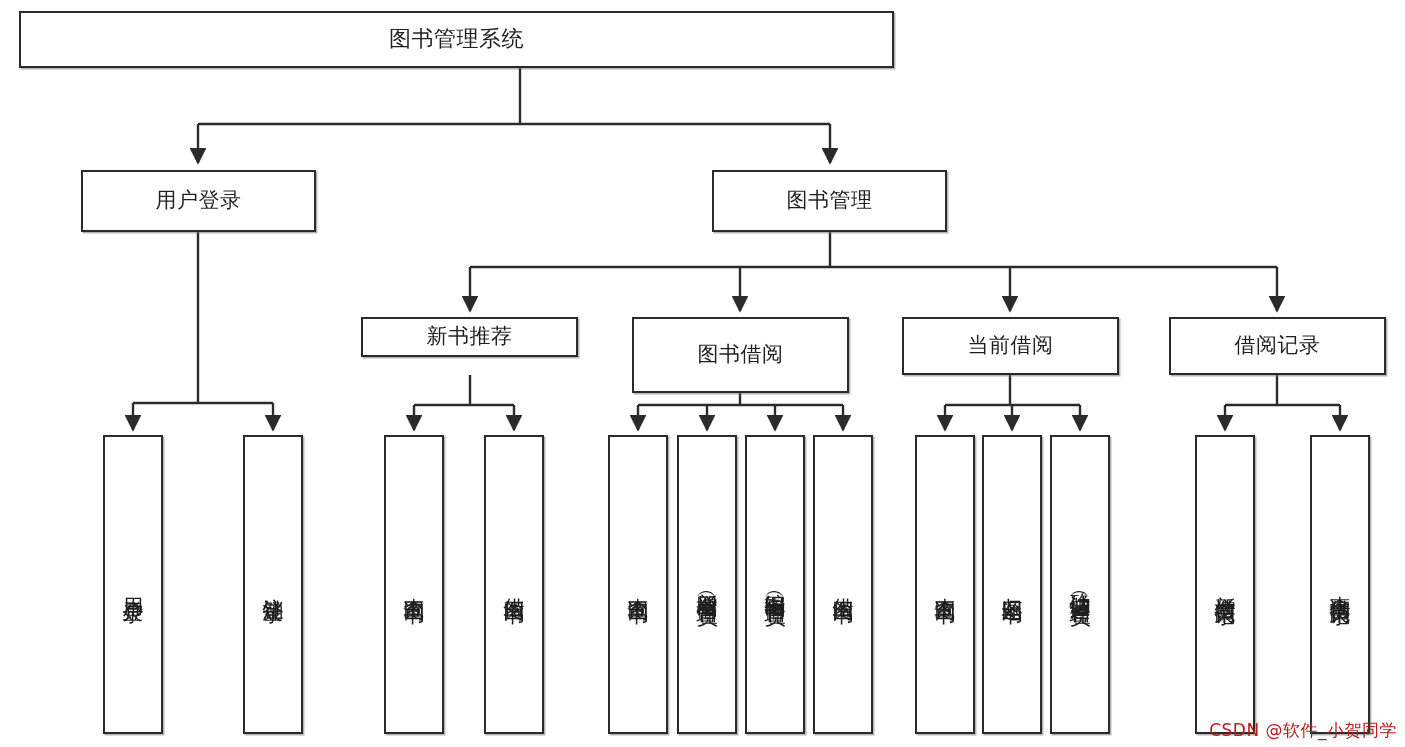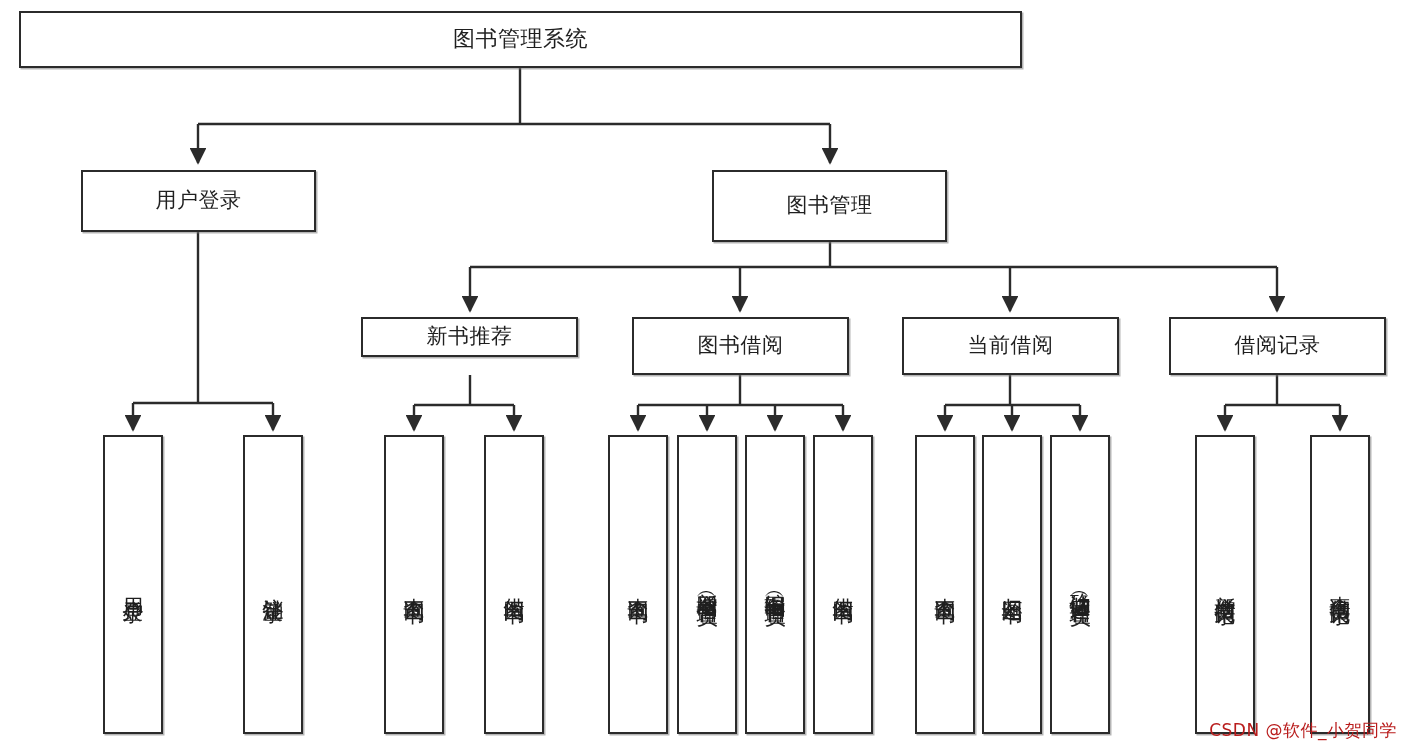--- a/index.html
+++ b/index.html
@@ -126,37 +126,37 @@
       <path d="M 1012 405 L 1012 430" marker-end="url(#arrow)"></path>
       <path d="M 1080 405 L 1080 430" marker-end="url(#arrow)"></path>
 
       <path d="M 1277 375 L 1277 405"></path>
       <path d="M 1225 405 L 1340 405"></path>
       <path d="M 1225 405 L 1225 430" marker-end="url(#arrow)"></path>
       <path d="M 1340 405 L 1340 430" marker-end="url(#arrow)"></path>
     </g>
   </svg>
 
-  <div class="node horiz root" style="left:19px; top:11px; width:1003px; height:57px;">
+  <div class="node horiz root" style="left:19px; top:11px; width:875px; height:57px;">
     <span class="node-label">图书管理系统</span>
   </div>
 
   <div class="node horiz" style="left:81px; top:170px; width:235px; height:62px;">
     <span class="node-label">用户登录</span>
   </div>
 
-  <div class="node horiz" style="left:712px; top:170px; width:235px; height:72px;">
+  <div class="node horiz" style="left:712px; top:170px; width:235px; height:62px;">
     <span class="node-label">图书管理</span>
   </div>
 
   <div class="node horiz" style="left:361px; top:317px; width:217px; height:40px;">
     <span class="node-label">新书推荐</span>
   </div>
 
-  <div class="node horiz" style="left:632px; top:317px; width:217px; height:58px;">
+  <div class="node horiz" style="left:632px; top:317px; width:217px; height:76px;">
     <span class="node-label">图书借阅</span>
   </div>
 
   <div class="node horiz" style="left:1169px; top:317px; width:217px; height:58px;">
     <span class="node-label">借阅记录</span>
   </div>
 
   <div class="node horiz" style="left:902px; top:317px; width:217px; height:58px;">
     <span class="node-label">当前借阅</span>
   </div>

